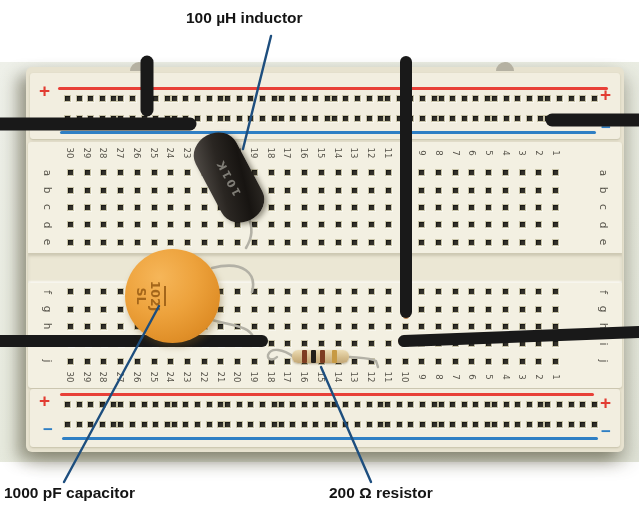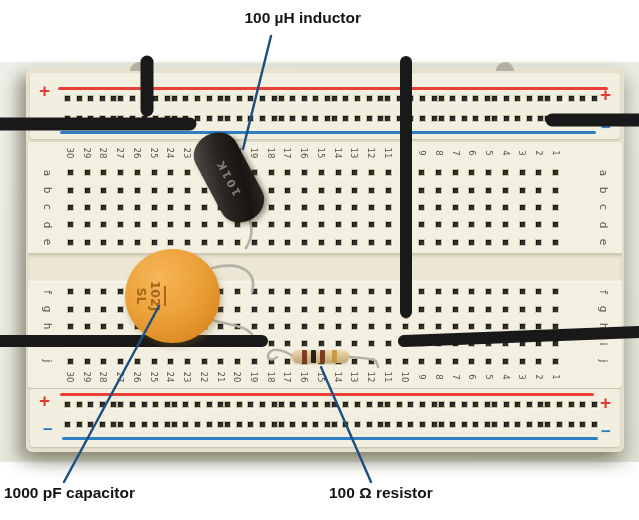--- a/index.html
+++ b/index.html
@@ -12,21 +12,21 @@
     overflow: hidden;
   }
   .label {
     position: absolute;
     font: 600 15.5px "Liberation Sans", sans-serif;
     color: #141414;
     z-index: 9;
     white-space: nowrap;
     text-align: right;
   }
-  .label-inductor  { left: 186px; top: 9px;  width: 175px; text-align: right; }
+  .label-inductor  { left: 186px; top: 9px;  width: 175px; text-align: left; }
   .label-capacitor { left: 4px;   top: 484px; }
   .label-resistor  { left: 329px; top: 484px; }
 
   .photo {
     position: absolute; left: 0; top: 62px; width: 639px; height: 400px;
     background: linear-gradient(160deg, #eef0e9 0%, #e7eade 60%, #e2e5d9 100%);
     z-index: 1;
   }
   .board {
     position: absolute; left: 26px; top: 5px; width: 598px; height: 385px;
@@ -155,21 +155,21 @@
     box-shadow: 0 1px 2px rgba(100,80,40,.4);
     z-index: 6;
   }
   .band { position: absolute; top: 0; width: 5px; height: 13px; border-radius: 1px; }
 </style>
 </head>
 <body>
 
 <div class="label label-inductor">100 µH inductor</div>
 <div class="label label-capacitor">1000 pF capacitor</div>
-<div class="label label-resistor">100 Ω resistor</div>
+<div class="label label-resistor">200 Ω resistor</div>
 
 <div class="photo">
   <div class="board">
     <div class="nub nub1"></div>
     <div class="nub nub2"></div>
     <div class="mainblock"></div>
 
     <div class="rail rail-top">
       <div class="redline"></div>
       <div class="blueline"></div>

